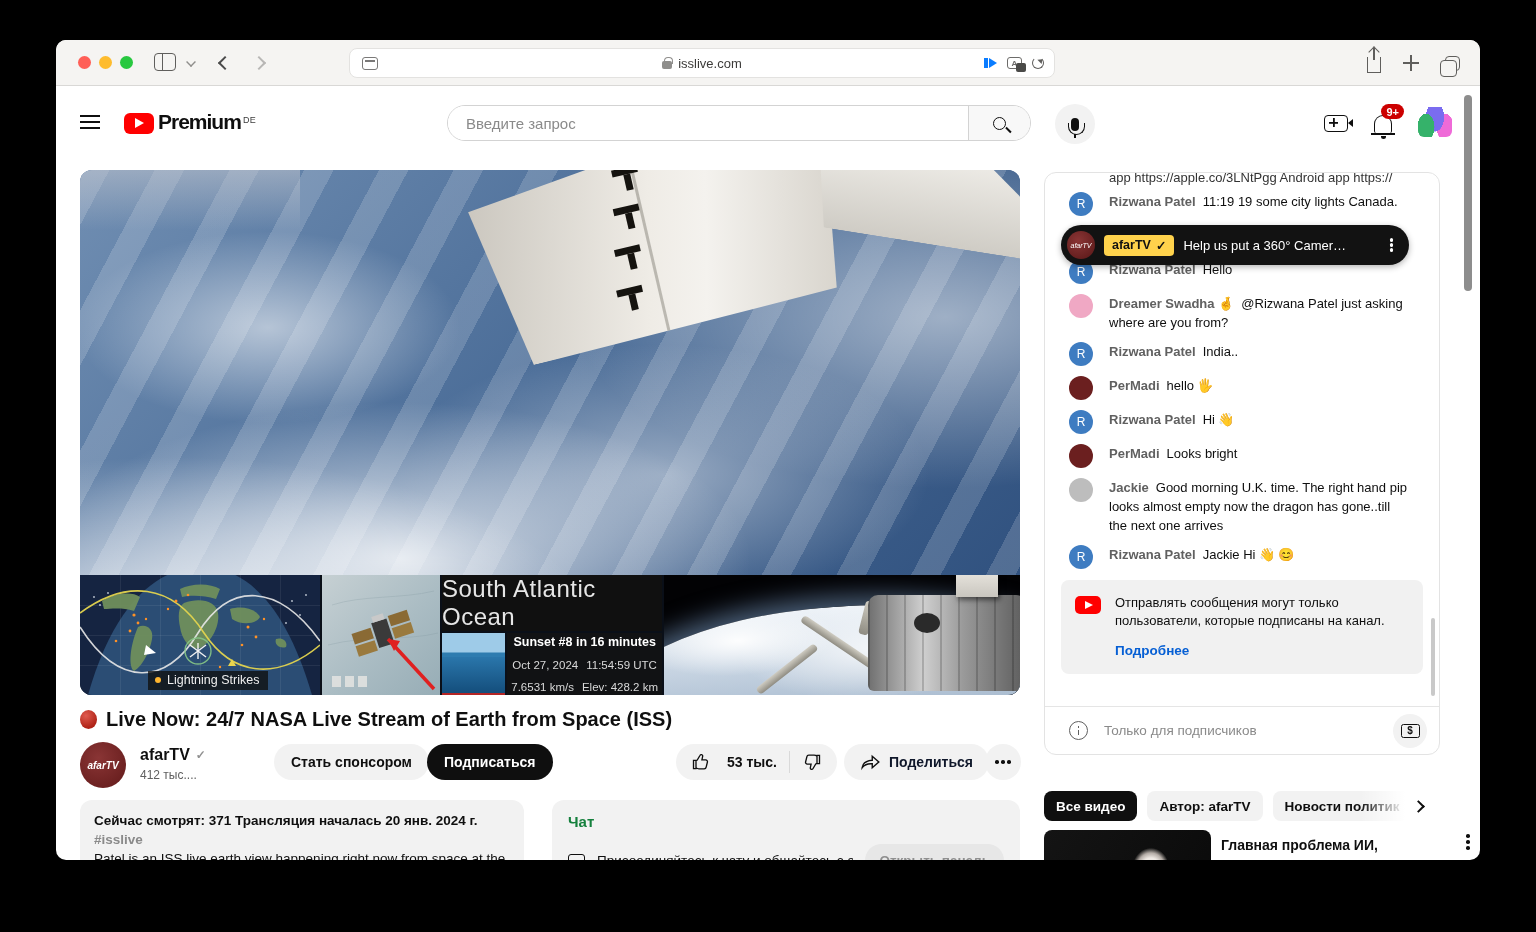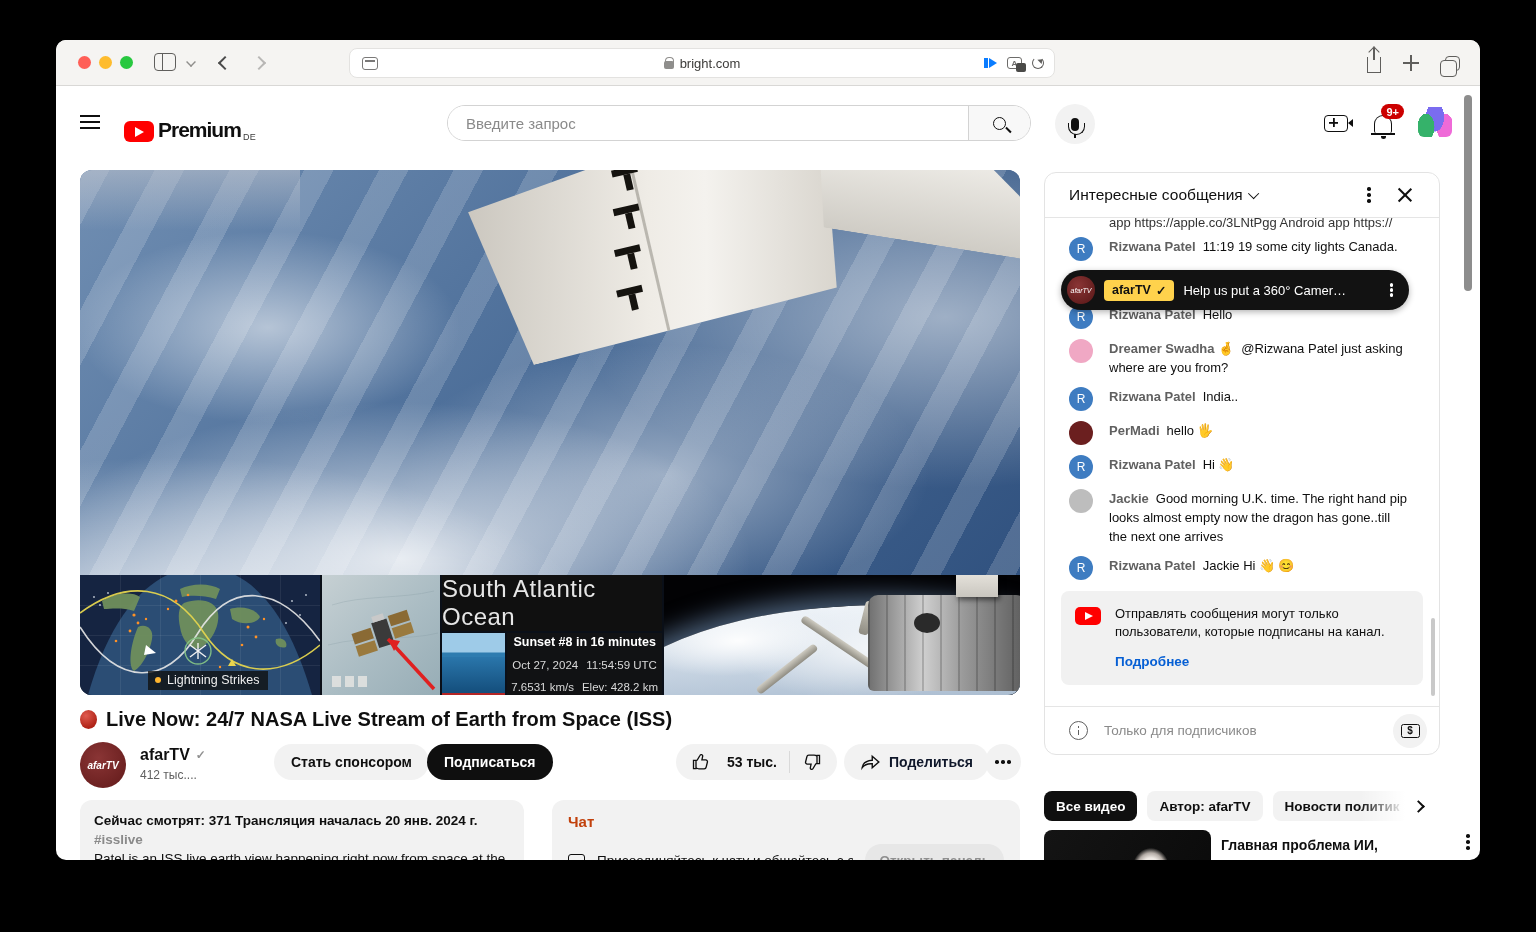--- a/index.html
+++ b/index.html
@@ -37,21 +37,21 @@
   .plus-ic { position:relative; width:16px; height:16px; }
   .plus-ic:before{ content:""; position:absolute; left:7px; top:0; width:2px; height:16px; background:#5f5e5c; }
   .plus-ic:after{ content:""; position:absolute; left:0; top:7px; width:16px; height:2px; background:#5f5e5c; }
   .tabs-ic { position:relative; width:15px; height:15px; border:1.8px solid #5f5e5c; border-radius:4px; margin-left:4px; }
   .tabs-ic:before { content:""; position:absolute; left:-6px; top:3px; width:15px; height:15px; border:1.8px solid #5f5e5c; border-radius:4px; background:#f5f4f2; }
 
   
   .ythead { position:relative; height:74px; background:#fff; }
   .burger { position:absolute; left:24px; top:29px; width:20px; height:14px; display:flex; flex-direction:column; justify-content:space-between; cursor:pointer; }
   .burger span { height:1.8px; background:#0f0f0f; }
-  .ytlogo { position:absolute; left:68px; top:22px; display:flex; align-items:flex-end; cursor:pointer;margin-top:8px; }
+  .ytlogo { position:absolute; left:68px; top:22px; display:flex; align-items:center; cursor:pointer; }
   .ytmark { width:30px; height:21px; background:#ff0000; border-radius:6px; position:relative; margin-top:4px; }
   .ytmark:before { content:""; position:absolute; left:11px; top:5.5px; border-left:9px solid #fff; border-top:5px solid transparent; border-bottom:5px solid transparent; }
   .ytword { font-size:21px; font-weight:bold; letter-spacing:-1px; color:#0f0f0f; margin-left:4px; margin-top:2px; }
   .ytregion { font-size:9px; color:#3c3c3c; margin-left:2px; margin-top:-2px; letter-spacing:.5px; }
   .searchwrap { position:absolute; left:391px; top:19px; width:584px; height:36px; border:1px solid #d3d3d3; border-radius:20px; display:flex; overflow:hidden; }
   .searchwrap input { flex:1; border:none; outline:none; padding:0 18px; font-size:15px; color:#0f0f0f; font-family:"Liberation Sans",sans-serif; }
   .searchwrap input::placeholder { color:#8a8a8a; }
   .searchbtn { width:62px; background:#f8f8f8; border-left:1px solid #d3d3d3; display:flex; align-items:center; justify-content:center; cursor:pointer; }
   .mag { width:13px; height:13px; border:1.8px solid #0f0f0f; border-radius:50%; position:relative; }
   .mag:after{ content:""; position:absolute; left:11px; top:11px; width:7px; height:1.8px; background:#0f0f0f; transform:rotate(45deg); }
@@ -146,21 +146,21 @@
   .dislikebtn { padding:0 15px 0 12px; cursor:pointer; display:flex; align-items:center; height:100%; }
   .sharebtn { position:absolute; left:764px; top:4px; background:#f2f2f2; color:#0f172a; gap:8px; padding:0 16px; }
   .morebtn { position:absolute; left:905px; top:4px; width:36px; height:36px; border-radius:50%; background:#f2f2f2; cursor:pointer; }
   .meat { position:absolute; left:50%; top:50%; width:3.5px; height:3.5px; margin:-1.75px; border-radius:50%; background:#0f0f0f; box-shadow:-6px 0 0 #0f0f0f, 6px 0 0 #0f0f0f; }
   .kebab { position:relative; width:3.5px; height:3.5px; border-radius:50%; background:#0f0f0f; box-shadow:0 -6px 0 #0f0f0f, 0 6px 0 #0f0f0f; }
 
   .descbox { position:absolute; left:24px; top:760px; width:444px; height:120px; background:#f2f2f2; border-radius:12px; padding:11px 14px; font-size:13.5px; color:#0f0f0f; line-height:19px; }
   .descbox .b { font-weight:bold; }
   .descbox .tag { color:#8a8a8a; font-weight:bold; }
   .chatbelow { position:absolute; left:496px; top:760px; width:468px; height:120px; background:#f2f2f2; border-radius:12px; padding:13px 16px; }
-  .chatbelow h3 { font-size:15px; color:#c2410c; margin-bottom:14px; }
+  .chatbelow h3 { font-size:15px; color:#15803d; margin-bottom:14px; }
   .joinrow { display:flex; align-items:center; gap:12px; }
   .bubble-ic { width:17px; height:14px; border:1.7px solid #0f0f0f; border-radius:3px; position:relative; flex:0 0 auto; }
   .bubble-ic:before { content:""; position:absolute; left:2px; bottom:-6px; border:4px solid transparent; border-top:5px solid #0f0f0f; }
   .jointext { font-size:13.5px; color:#0f0f0f; flex:1; white-space:nowrap; overflow:hidden; }
   .openbtn { background:#e7e7e7; color:#8f8f8f; border-radius:17px; height:33px; padding:0 14px; font-size:13.5px; font-weight:bold; border:none; }
 
   
   .panel { position:absolute; left:988px; top:132px; width:396px; height:583px; border:1px solid #e3e3e3; border-radius:12px; background:#fff; display:flex; flex-direction:column; overflow:hidden; }
   .panel-head { height:45px; border-bottom:1px solid #e5e5e5; display:flex; align-items:center; padding:0 16px 0 24px; flex:0 0 auto; }
   .panel-title { font-size:15.5px; color:#0f0f0f; display:flex; align-items:center; gap:8px; cursor:pointer; }
@@ -223,21 +223,21 @@
         <span style="background:#28c840"></span>
       </div>
       <div class="sidebar-ic"></div>
       <div class="chev down"></div>
       <div class="chev back"></div>
       <div class="chev fwd"></div>
       <div class="urlbar">
         <div class="tabset-ic"></div>
         <div class="urlcenter">
           <span class="lock"></span>
-          <span>bright.com</span>
+          <span>isslive.com</span>
         </div>
         <div class="urlright">
           <span class="spk"></span>
           <span class="trans">A</span>
           <span class="reload"></span>
         </div>
       </div>
       <div class="tb-right">
         <div class="share-ic"></div>
         <div class="plus-ic"></div>
@@ -464,33 +464,20 @@
     <div class="chatbelow">
       <h3>Чат</h3>
       <div class="joinrow">
         <div class="bubble-ic"></div>
         <div class="jointext">Присоединяйтесь к чату и общайтесь с а...</div>
         <button class="openbtn">Открыть панель</button>
       </div>
     </div>
 
     <aside class="panel">
-      <div class="panel-head">
-        <div class="panel-title">
-          <span>Интересные сообщения</span>
-          <span class="cdown"></span>
-        </div>
-        <div class="sp"></div>
-        <div class="icbtn">
-            <span class="kebab"></span>
-          </div>
-        <div class="icbtn">
-            <span class="xmark"></span>
-          </div>
-      </div>
 
       <div class="msgs">
         <div class="clipline">app https://apple.co/3LNtPgg Android app https://</div>
 
         <div class="pinned">
           <span class="pinav">afarTV</span>
           <span class="pinbadge">
               <span>afarTV</span>
               <span>✓</span>
             </span>
@@ -520,20 +507,24 @@
         </div>
         <div class="msg">
           <span class="av" style="background-color: rgb(107, 31, 31);"></span>
           <span class="mtxt"><span class="mauthor">PerMadi</span><span>hello 🖐</span></span>
         </div>
         <div class="msg">
           <span class="av" style="background-color: rgb(62, 124, 193);">R</span>
           <span class="mtxt"><span class="mauthor">Rizwana Patel</span><span>Hi 👋</span></span>
         </div>
         <div class="msg">
+          <span class="av" style="background-color: rgb(107, 31, 31);"></span>
+          <span class="mtxt"><span class="mauthor">PerMadi</span><span>Looks bright</span></span>
+        </div>
+        <div class="msg">
           <span class="av" style="background-color: rgb(189, 189, 189);"></span>
           <span class="mtxt" style="max-width:300px"><span class="mauthor">Jackie</span><span>Good morning U.K. time. The right hand pip looks almost empty now the dragon has gone..till the next one arrives</span></span>
         </div>
         <div class="msg">
           <span class="av" style="background-color: rgb(62, 124, 193);">R</span>
           <span class="mtxt"><span class="mauthor">Rizwana Patel</span><span>Jackie Hi 👋 😊</span></span>
         </div>
 
         <div class="notice">
           <div class="ytmini"></div>

